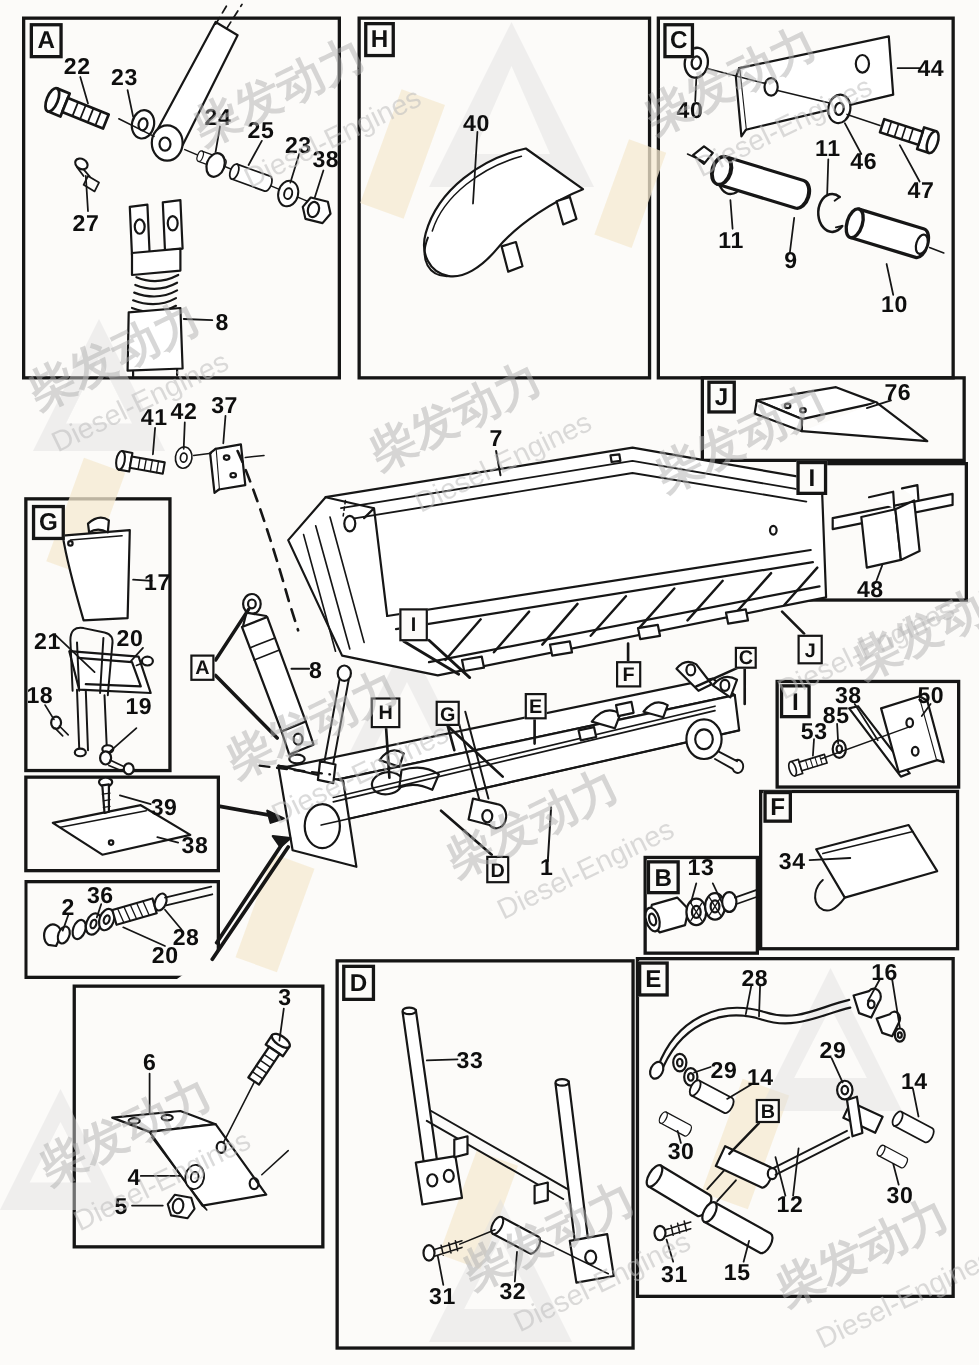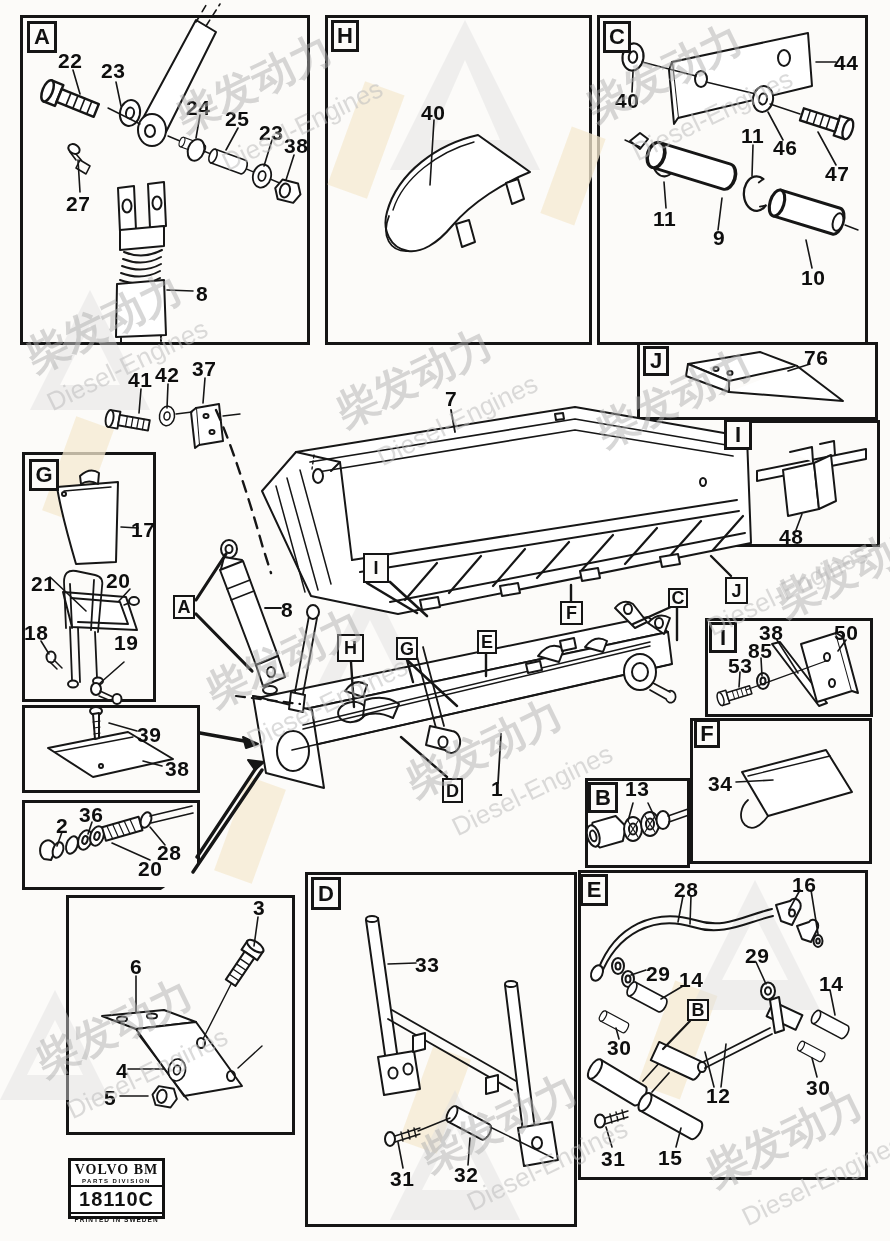--- a/index.html
+++ b/index.html
@@ -492,26 +492,20 @@
   <span class="pn" style="left:706px;top:1084px">12</span>
   <span class="pn" style="left:601px;top:1147px">31</span>
   <span class="pn" style="left:658px;top:1146px">15</span>
   <span class="pn" style="left:759px;top:621px">38</span>
   <span class="pn" style="left:834px;top:621px">50</span>
   <span class="pn" style="left:748px;top:639px">85</span>
   <span class="pn" style="left:728px;top:654px">53</span>
   <span class="pn" style="left:708px;top:772px">34</span>
   <span class="pn" style="left:625px;top:777px">13</span>
 
-  <div id="logo">
-    <div class="brand">VOLVO BM</div>
-    <div class="div">PARTS DIVISION</div>
-    <div class="num">18110C</div>
-    <div class="orig">PRINTED IN SWEDEN</div>
-  </div>
 
   <div class="wm cn" style="left:170px;top:55px;transform:rotate(-26deg)">柴发动力</div>
   <div class="wm en" style="left:215px;top:110px;transform:rotate(-26deg)">Diesel-Engines</div>
   <div class="wm cn" style="left:580px;top:45px;transform:rotate(-26deg)">柴发动力</div>
   <div class="wm en" style="left:625px;top:100px;transform:rotate(-26deg)">Diesel-Engines</div>
   <div class="wm cn" style="left:20px;top:295px;transform:rotate(-26deg)">柴发动力</div>
   <div class="wm en" style="left:40px;top:350px;transform:rotate(-26deg)">Diesel-Engines</div>
   <div class="wm cn" style="left:330px;top:350px;transform:rotate(-26deg)">柴发动力</div>
   <div class="wm en" style="left:370px;top:405px;transform:rotate(-26deg)">Diesel-Engines</div>
   <div class="wm cn" style="left:590px;top:370px;transform:rotate(-26deg)">柴发动力</div>

